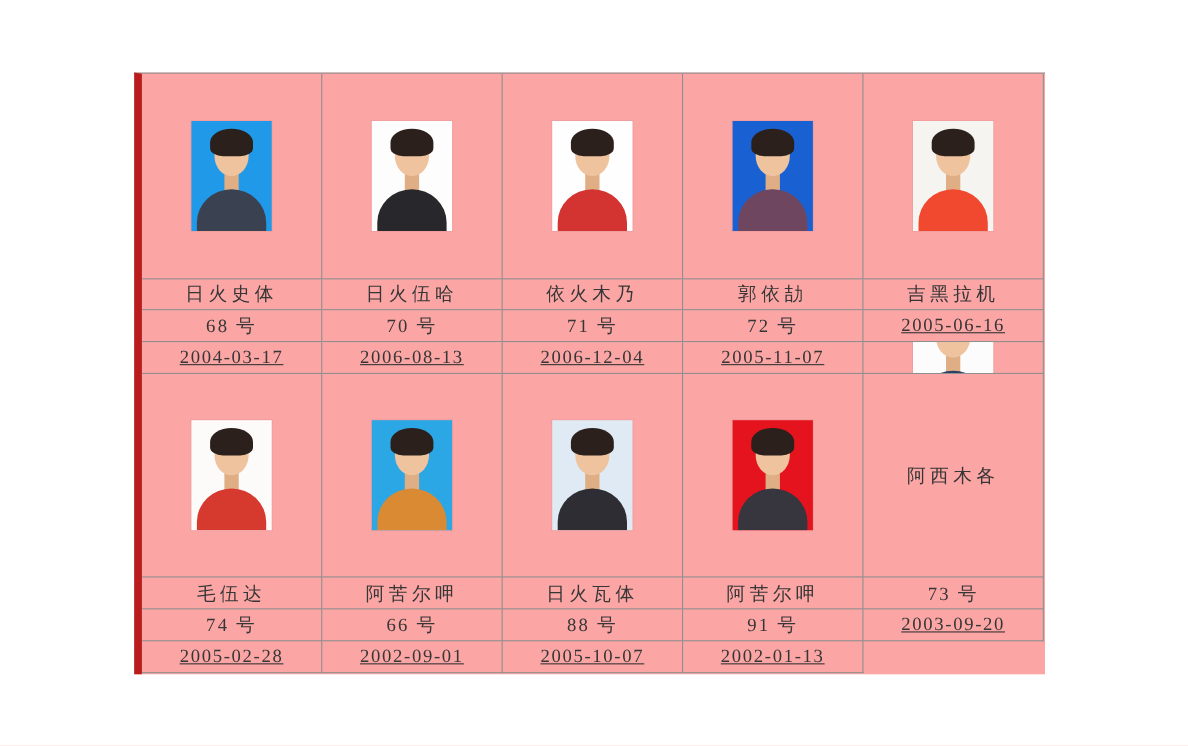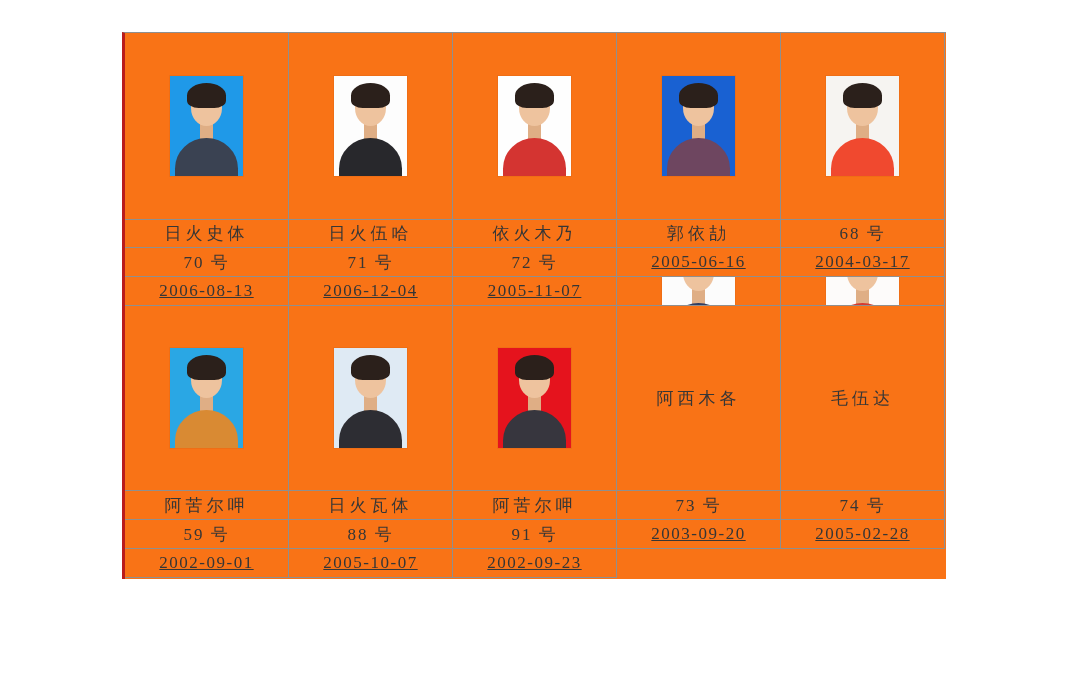--- a/index.html
+++ b/index.html
@@ -4,28 +4,28 @@
 <style>
   html,body { margin:0; padding:0; }
   body {
     width:1080px; height:678px;
     background:#ffffff;
     font-family:"Liberation Serif","DejaVu Serif",serif;
     position:relative;
     overflow:hidden;
   }
   .roster {
-    position:absolute; left:122px; top:32px;
+    position:absolute; left:122px; top:66px;
     width:821px; height:546px;
     display:grid;
     grid-template-columns:repeat(5,164px);
     grid-template-rows:187px 28px 29px 29px 185px 29px 29px 29px;
     border-top:1px solid #8f8f8f;
-    border-left:3px solid #b91c1c;
-    background:#f97316;
+    border-left:7px solid #b91c1c;
+    background:#fca5a5;
   }
   .cell {
     box-sizing:border-box;
     border-right:1px solid #8f8f8f;
     border-bottom:1px solid #8f8f8f;
     display:flex; align-items:center; justify-content:center;
     overflow:hidden;
   }
   .text-cell { font-size:17px; color:#363636; white-space:nowrap; }
   .name-cell { letter-spacing:4px; }
@@ -102,20 +102,21 @@
       <div class="shirt"></div>
       <div class="face"></div>
       <div class="hair"></div>
     </div>
   </div>
 
   <div class="cell text-cell name-cell">日火史体</div>
   <div class="cell text-cell name-cell">日火伍哈</div>
   <div class="cell text-cell name-cell">依火木乃</div>
   <div class="cell text-cell name-cell">郭依劼</div>
+  <div class="cell text-cell name-cell">吉黑拉机</div>
 
   <div class="cell text-cell num-cell">68 号</div>
   <div class="cell text-cell num-cell">70 号</div>
   <div class="cell text-cell num-cell">71 号</div>
   <div class="cell text-cell num-cell">72 号</div>
 
   <div class="cell text-cell date-cell">2005-06-16</div>
   <div class="cell text-cell date-cell">2004-03-17</div>
   <div class="cell text-cell date-cell">2006-08-13</div>
   <div class="cell text-cell date-cell">2006-12-04</div>
@@ -163,23 +164,23 @@
   </div>
 
   <div class="cell text-cell name-cell">阿西木各</div>
   <div class="cell text-cell name-cell">毛伍达</div>
   <div class="cell text-cell name-cell">阿苦尔呷</div>
   <div class="cell text-cell name-cell">日火瓦体</div>
   <div class="cell text-cell name-cell">阿苦尔呷</div>
 
   <div class="cell text-cell num-cell">73 号</div>
   <div class="cell text-cell num-cell">74 号</div>
-  <div class="cell text-cell num-cell">59 号</div>
+  <div class="cell text-cell num-cell">66 号</div>
   <div class="cell text-cell num-cell">88 号</div>
   <div class="cell text-cell num-cell">91 号</div>
 
   <div class="cell text-cell date-cell">2003-09-20</div>
   <div class="cell text-cell date-cell">2005-02-28</div>
   <div class="cell text-cell date-cell">2002-09-01</div>
   <div class="cell text-cell date-cell">2005-10-07</div>
-  <div class="cell text-cell date-cell">2002-09-23</div>
+  <div class="cell text-cell date-cell">2002-01-13</div>
 
 </div>
 
 </body></html>

